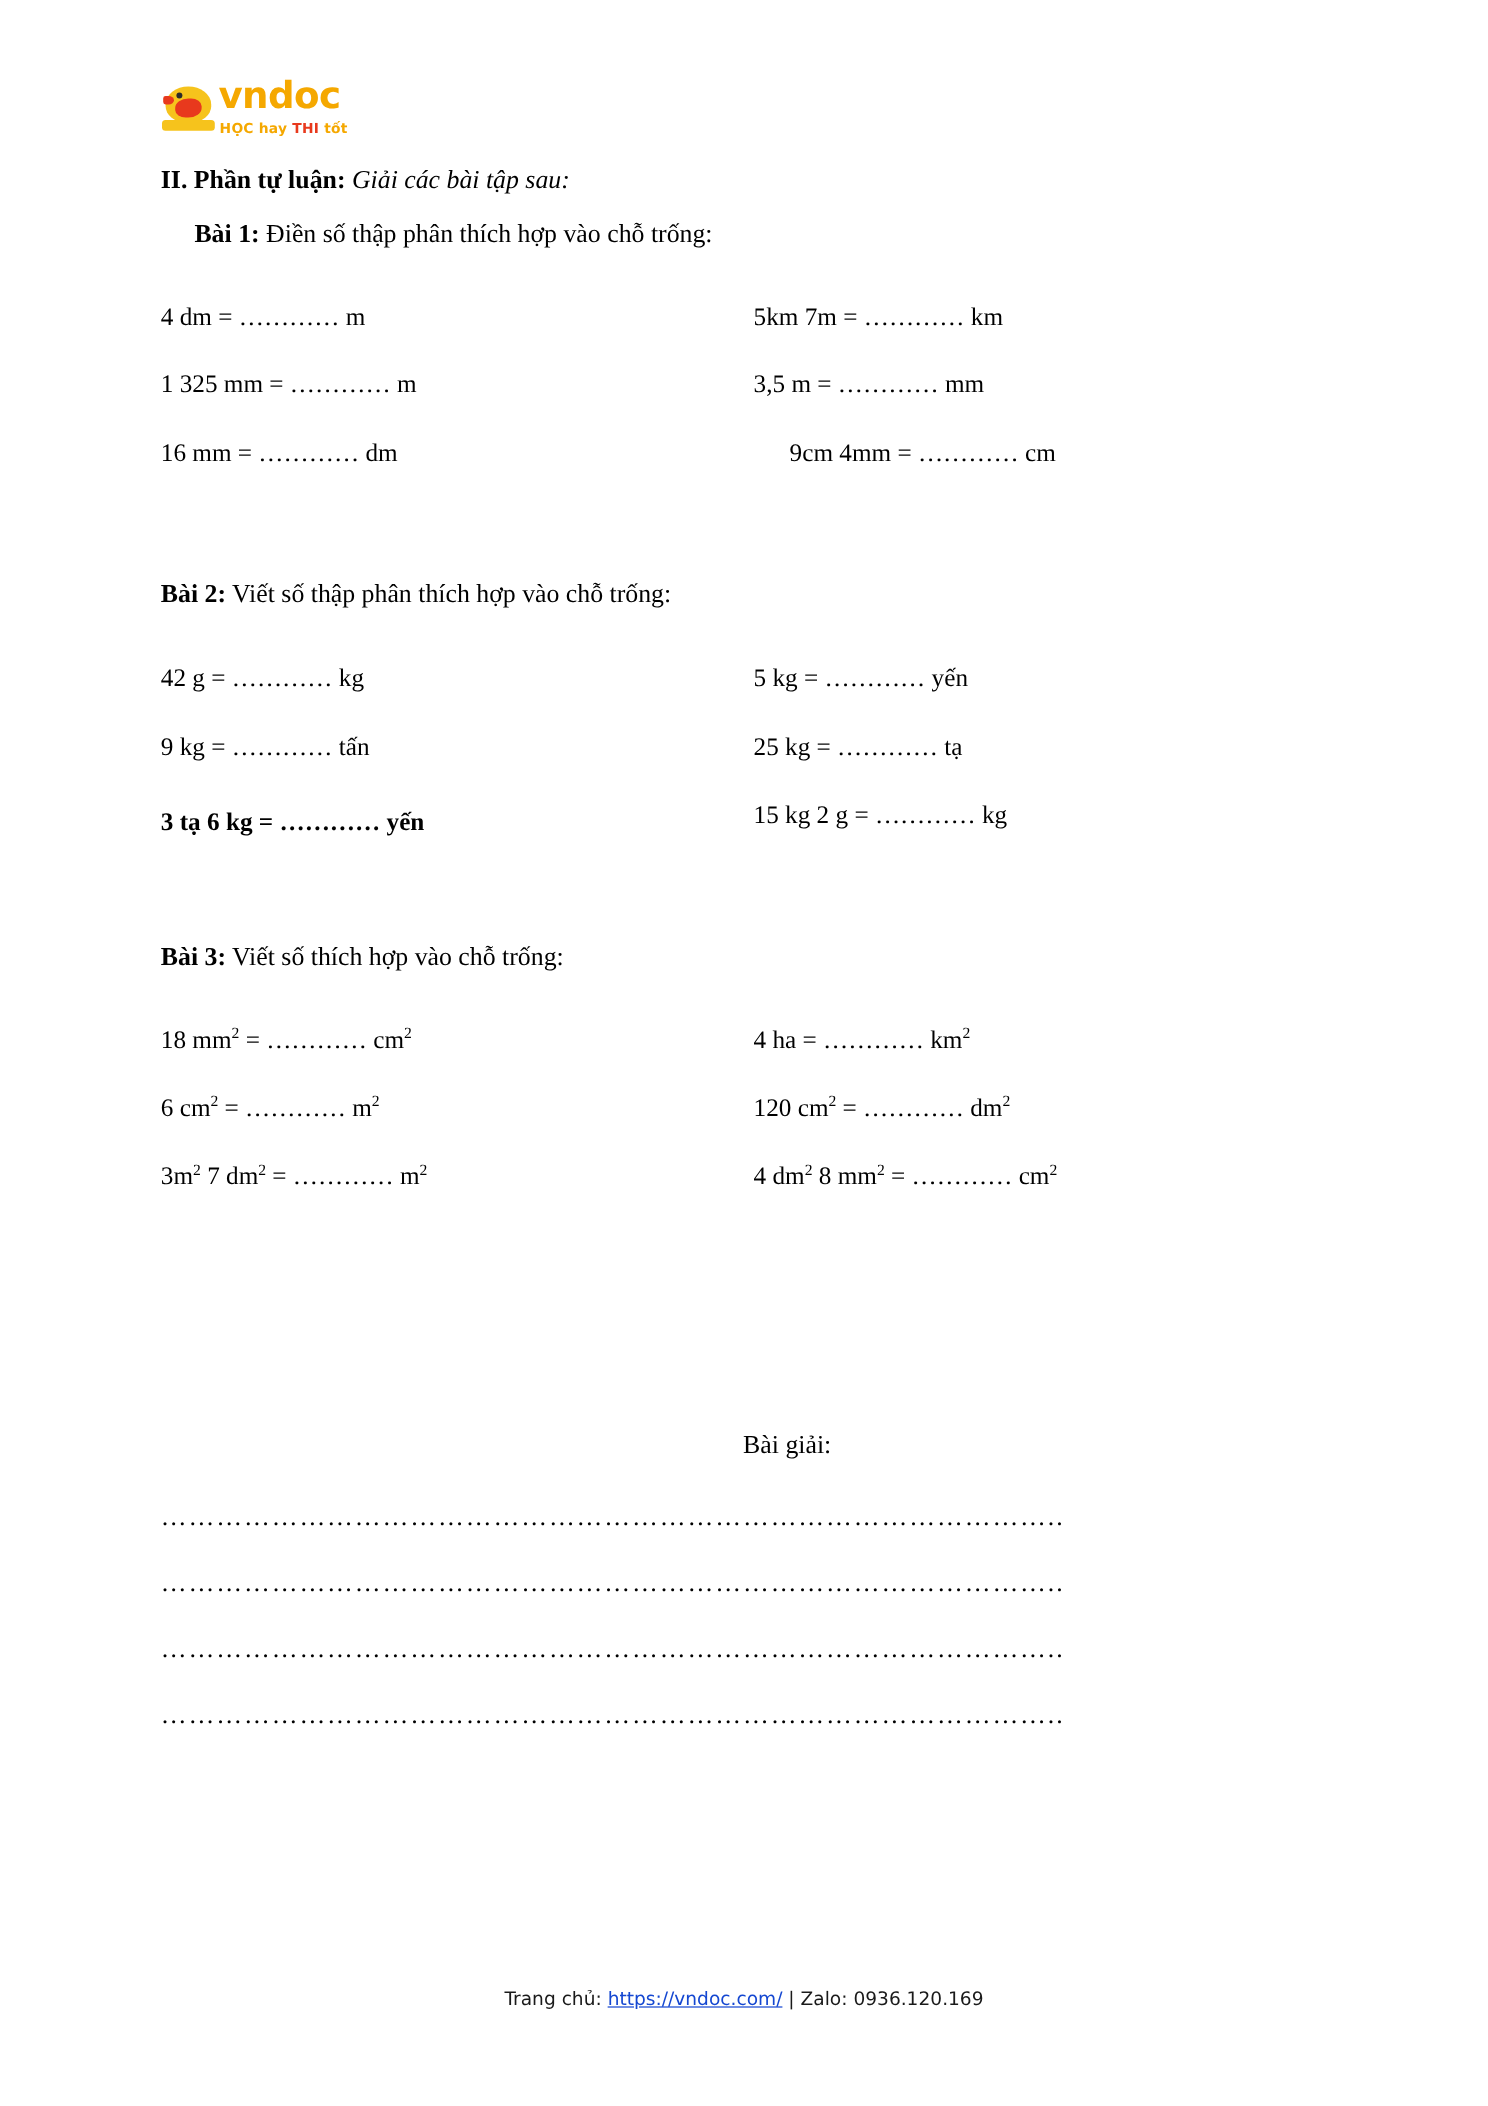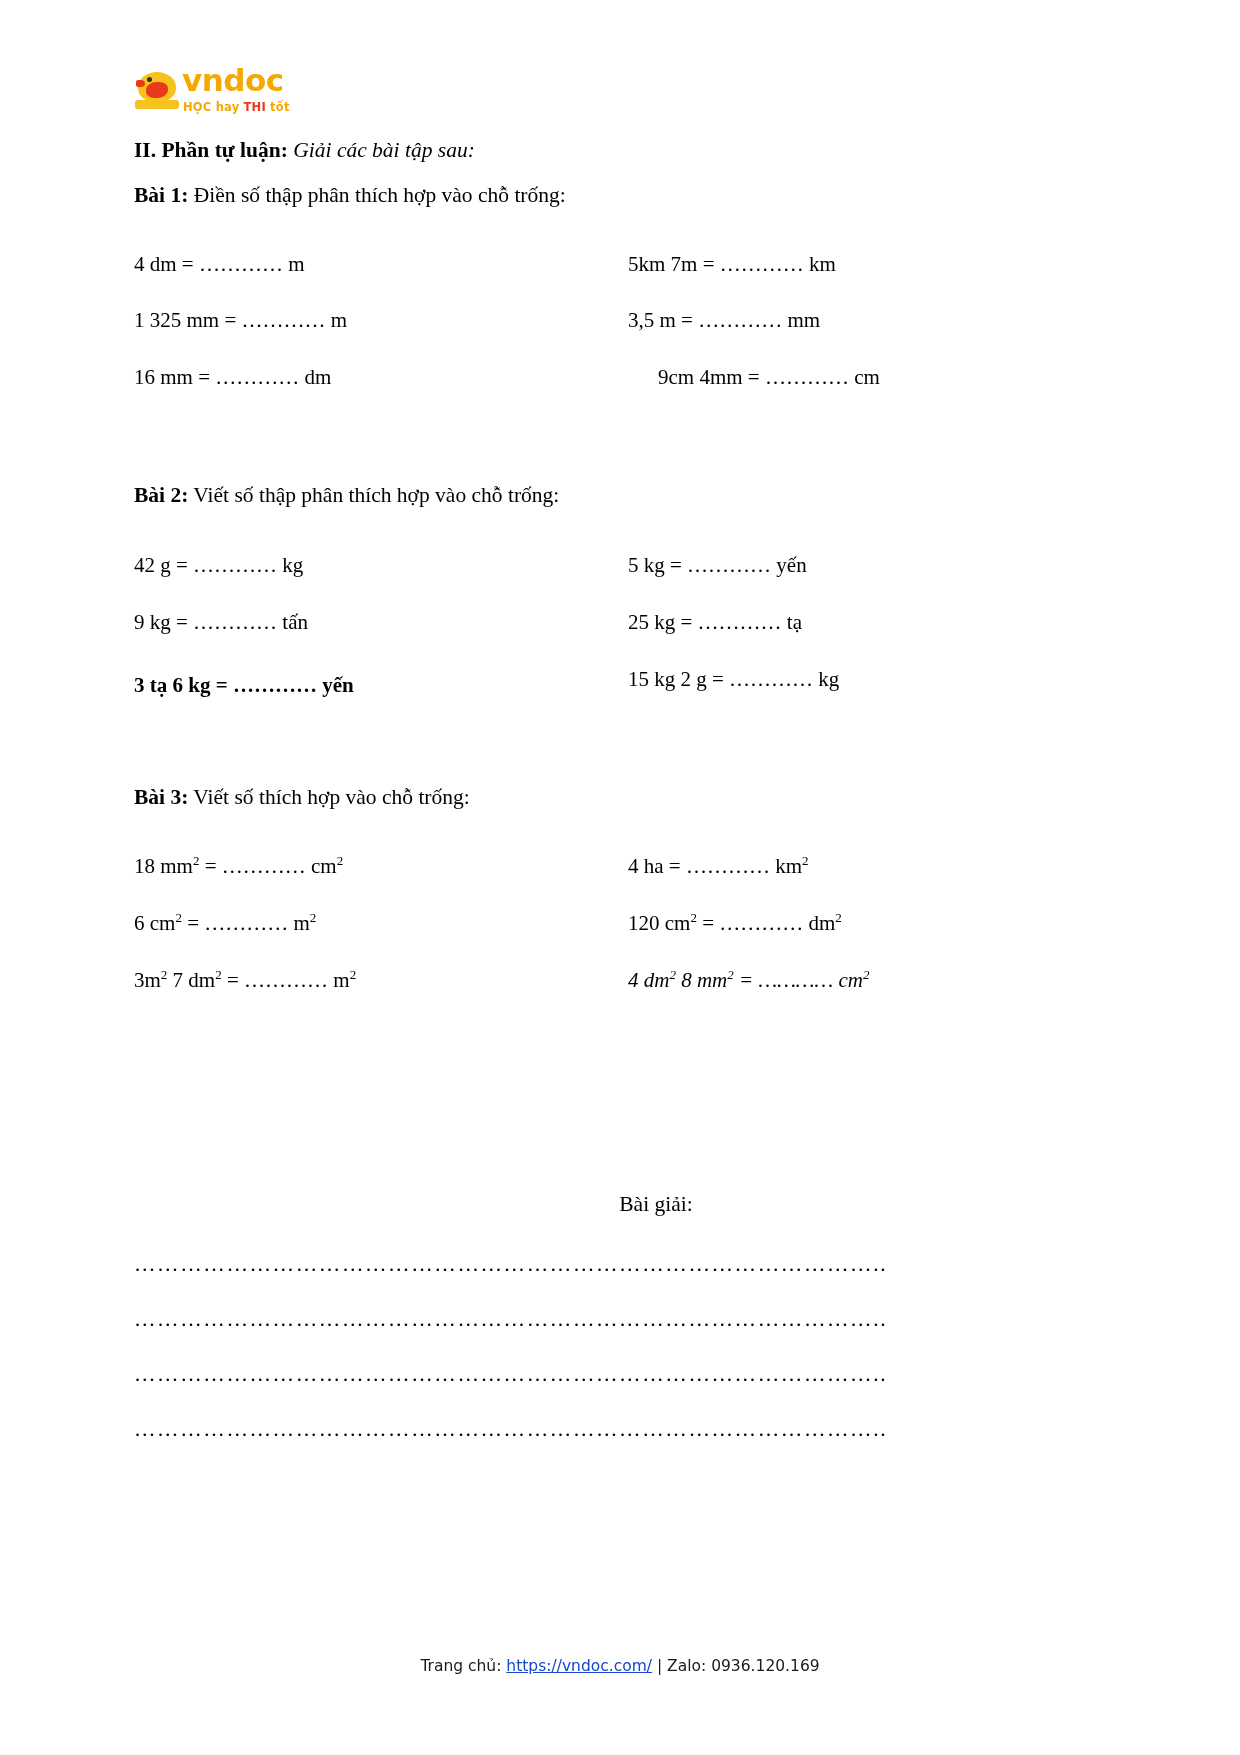--- a/index.html
+++ b/index.html
@@ -179,21 +179,21 @@
     <div class="logo-sub">
       <span class="hoc">HỌC hay </span><span class="thi">THI </span><span class="tot">tốt</span>
     </div>
   </div>
 
   <div class="heading" style="top:138px;">
     <span class="bold">II. Phần tự luận:</span>
     <span class="italic">Giải các bài tập sau:</span>
   </div>
 
-  <div class="heading" style="top:183px;">
+  <div class="heading" style="top:183px;margin-left:28px;">
     <span class="exercise-label">Bài 1:</span>
     <span>Điền số thập phân thích hợp vào chỗ trống:</span>
   </div>
   <div class="line col-left" style="top:250px;">4 dm = ………… m</div>
   <div class="line col-right" style="top:250px;">5km 7m = ………… km</div>
   <div class="line col-left" style="top:306px;">1 325 mm = ………… m</div>
   <div class="line col-right" style="top:306px;">3,5 m = ………… mm</div>
   <div class="line col-left" style="top:363px;">16 mm = ………… dm</div>
   <div class="line col-right" style="top:363px;margin-left:30px;">9cm 4mm = ………… cm</div>
 
@@ -210,21 +210,21 @@
 
   <div class="heading" style="top:785px;">
     <span class="exercise-label">Bài 3:</span>
     <span>Viết số thích hợp vào chỗ trống:</span>
   </div>
   <div class="line col-left" style="top:852px;">18 mm<sup>2</sup> = …………  cm<sup>2</sup></div>
   <div class="line col-right" style="top:852px;">4 ha = …………  km<sup>2</sup></div>
   <div class="line col-left" style="top:909px;">6 cm<sup>2</sup> = …………  m<sup>2</sup></div>
   <div class="line col-right" style="top:909px;">120 cm<sup>2</sup> = …………  dm<sup>2</sup></div>
   <div class="line col-left" style="top:966px;">3m<sup>2</sup> 7 dm<sup>2</sup> = …………  m<sup>2</sup></div>
-  <div class="line col-right" style="top:966px;font-style:italic;">4 dm<sup>2</sup> 8 mm<sup>2</sup> = …………  cm<sup>2</sup></div>
+  <div class="line col-right" style="top:966px;">4 dm<sup>2</sup> 8 mm<sup>2</sup> = …………  cm<sup>2</sup></div>
 
   <div class="center-text" style="top:1192px;">Bài giải:</div>
 
   <div class="dotline" style="top:1252px;">……………………………………………………………………………………..</div>
   <div class="dotline" style="top:1307px;">……………………………………………………………………………………..</div>
   <div class="dotline" style="top:1362px;">……………………………………………………………………………………..</div>
   <div class="dotline" style="top:1417px;">……………………………………………………………………………………..</div>
 
   <div class="footer">
     <span>Trang chủ: </span><a href="#">https://vndoc.com/</a><span> | Zalo: 0936.120.169</span>

